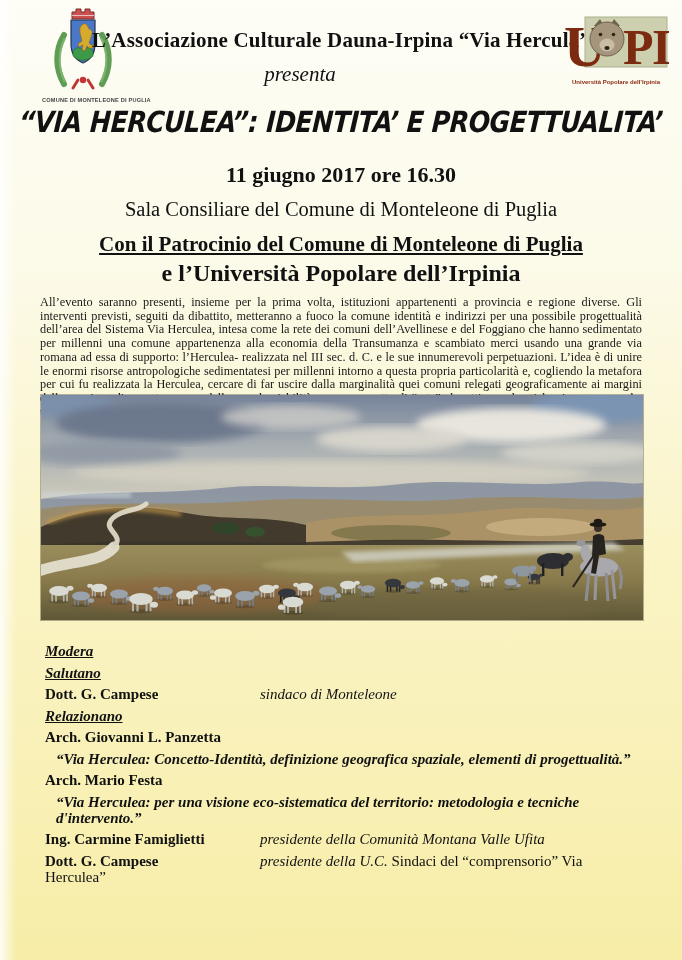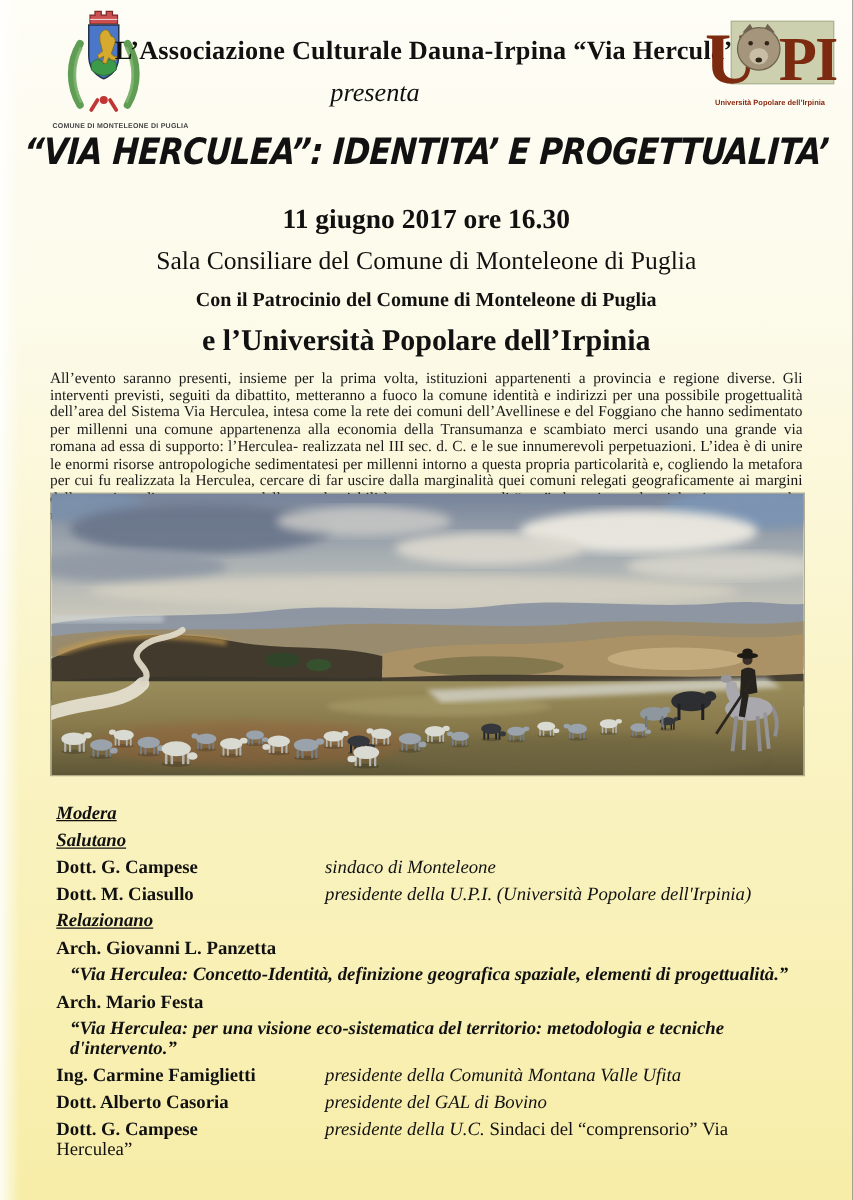--- a/index.html
+++ b/index.html
@@ -19,21 +19,21 @@
     color:#444;letter-spacing:.2px;white-space:nowrap;margin-top:1px;}
   .assoc-line{top:28px;font-weight:bold;font-size:21px;letter-spacing:.2px;}
   .presenta{top:62px;right:82px;font-style:italic;font-size:21px;}
   .upi{position:absolute;right:12px;top:14px;width:108px;text-align:center;}
   .upi-caption{font-family:"Liberation Sans",sans-serif;font-size:6px;font-weight:bold;color:#8a2a12;margin-top:1px;}
   
   .main-title{top:107px;font-family:"DejaVu Sans",sans-serif;font-style:italic;font-weight:bold;
     font-size:26px;letter-spacing:-.5px;transform:scale(.97,1.12) skewX(-4deg);}
   .date-line{top:162px;font-weight:bold;font-size:22px;}
   .venue-line{top:198px;font-size:20.5px;}
-  .patron-line1{top:232px;font-weight:bold;font-size:16px;}
+  .patron-line1{top:232px;font-weight:bold;font-size:21px;text-decoration:underline;}
   .patron-line2{top:260px;font-weight:bold;font-size:24px;}
   
   .desc{position:absolute;top:296px;left:40px;width:602px;font-size:12.3px;line-height:13.7px;
     text-align:justify;color:#191919;}
   
   .photo{position:absolute;top:395px;left:41px;width:602px;height:225px;box-shadow:0 0 0 1px rgba(40,40,30,.35);}
   .photo svg{display:block;}
   
   .program{position:absolute;top:627px;left:45px;width:600px;font-size:15px;line-height:16px;margin-top:16px;}
   .prog-heading{font-weight:bold;font-style:italic;text-decoration:underline;margin-bottom:5.5px;}
@@ -412,38 +412,32 @@
   </div>
 
   <div class="program">
 
     <div class="prog-heading">Modera</div>
 
     <div class="prog-heading">Salutano</div>
     <div class="prog-row">
       <span class="prog-name">Dott. G. Campese</span><span class="prog-role"><span style="font-style:italic">sindaco di Monteleone</span><span class="role-roman"></span></span>
     </div>
-    <div class="prog-row">
-      <span class="prog-name">Dott. M. Ciasullo</span><span class="prog-role"><span style="font-style:italic">presidente della U.P.I.  (Università Popolare dell'Irpinia)</span><span class="role-roman"></span></span>
-    </div>
 
     <div class="prog-heading">Relazionano</div>
     <div class="prog-row">
       <span class="prog-name" style="width:auto">Arch. Giovanni L. Panzetta</span>
     </div>
     <div class="prog-quote">“Via Herculea: Concetto-Identità, definizione geografica spaziale, elementi di progettualità.”</div>
     <div class="prog-row">
       <span class="prog-name" style="width:auto">Arch. Mario Festa</span>
     </div>
     <div class="prog-quote">“Via Herculea: per una visione eco-sistematica del territorio: metodologia e tecniche d'intervento.”</div>
 
     <div class="prog-row">
       <span class="prog-name">Ing. Carmine Famiglietti</span><span class="prog-role"><span style="font-style:italic">presidente della Comunità Montana Valle Ufita</span><span class="role-roman"></span></span>
     </div>
     <div class="prog-row">
-      <span class="prog-name">Dott. Alberto Casoria</span><span class="prog-role"><span style="font-style:italic">presidente del GAL di Bovino</span><span class="role-roman"></span></span>
-    </div>
-    <div class="prog-row">
       <span class="prog-name">Dott. G. Campese</span><span class="prog-role"><span style="font-style:italic">presidente della U.C.</span><span class="role-roman"> Sindaci del “comprensorio” Via Herculea”</span></span>
     </div>
 
   </div>
 </div>
 
 </body></html>

